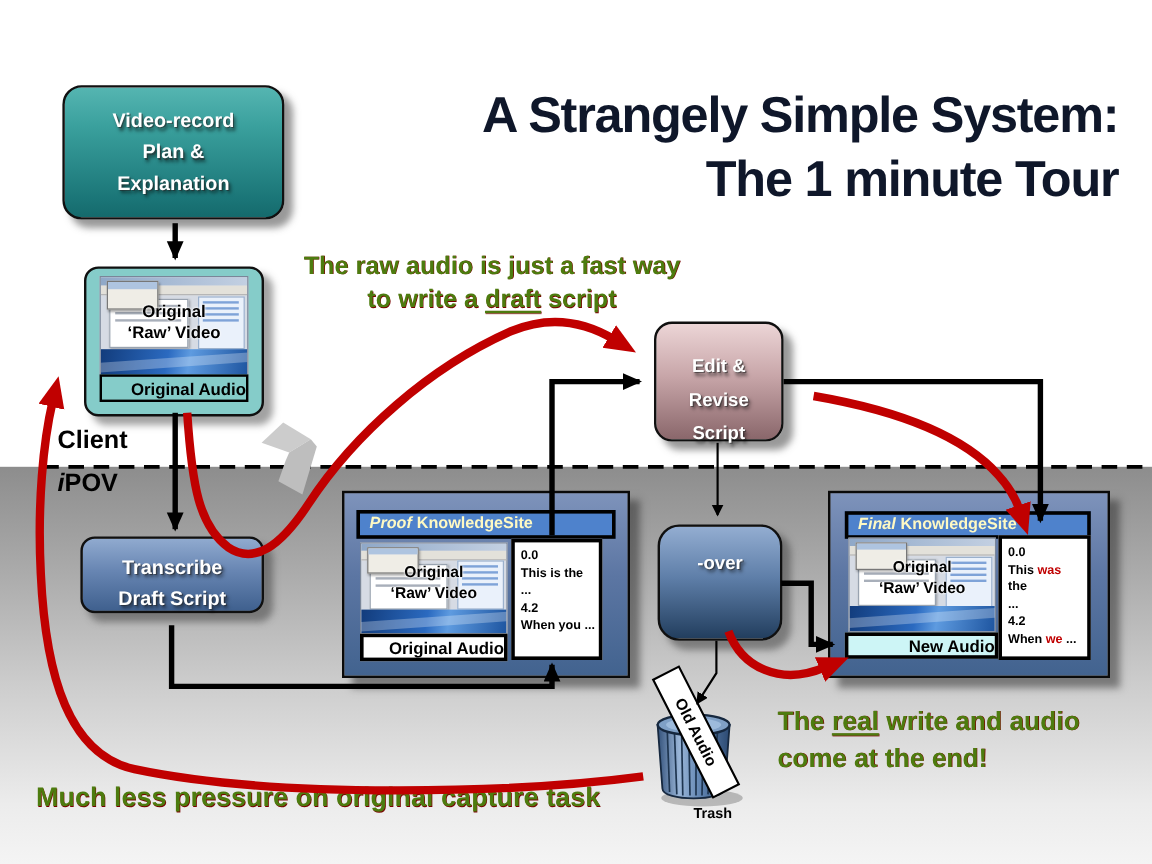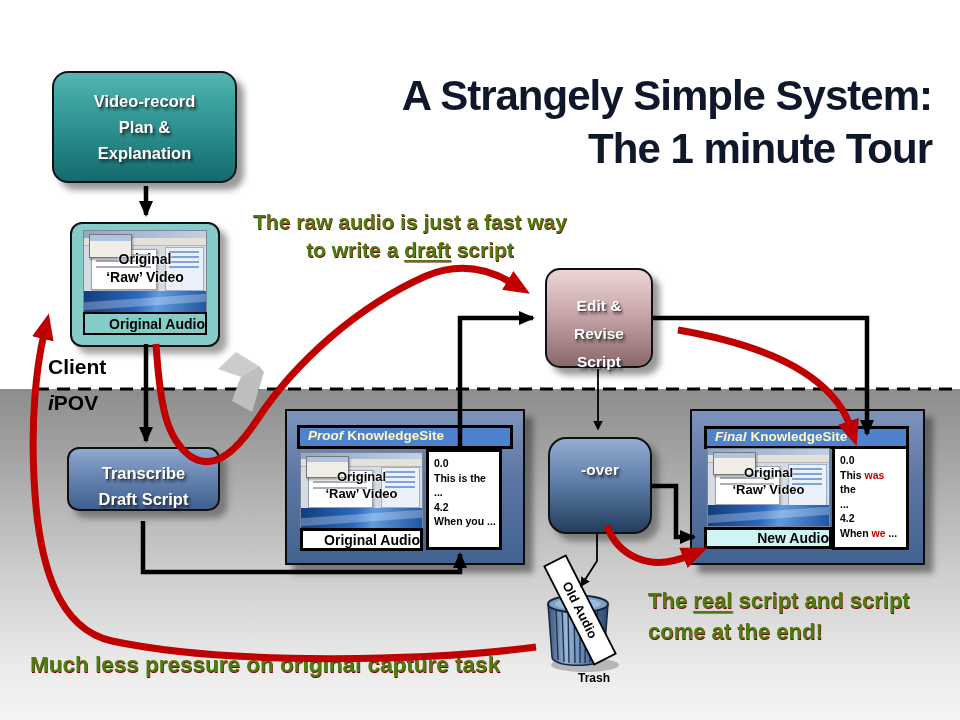--- a/index.html
+++ b/index.html
@@ -226,21 +226,21 @@
   </div>
   <div id="ipov-label" class="abs">
     <span class="it">i</span><span>POV</span>
   </div>
 
   <div id="note-raw" class="red-note">
     <span>The raw audio is just a fast way</span><br>
     <span>to write a </span><span class="u">draft</span><span> script</span>
   </div>
   <div id="note-real" class="red-note">
-    <span>The </span><span class="u">real</span><span> script and script</span><br>
+    <span>The </span><span class="u">real</span><span> write and audio</span><br>
     <span>come at the end!</span>
   </div>
   <div id="note-pressure" class="red-note">
     <span>Much less pressure on original capture task</span>
   </div>
 
   <div id="trash-label" class="abs">
     <span>Trash</span>
   </div>
 

